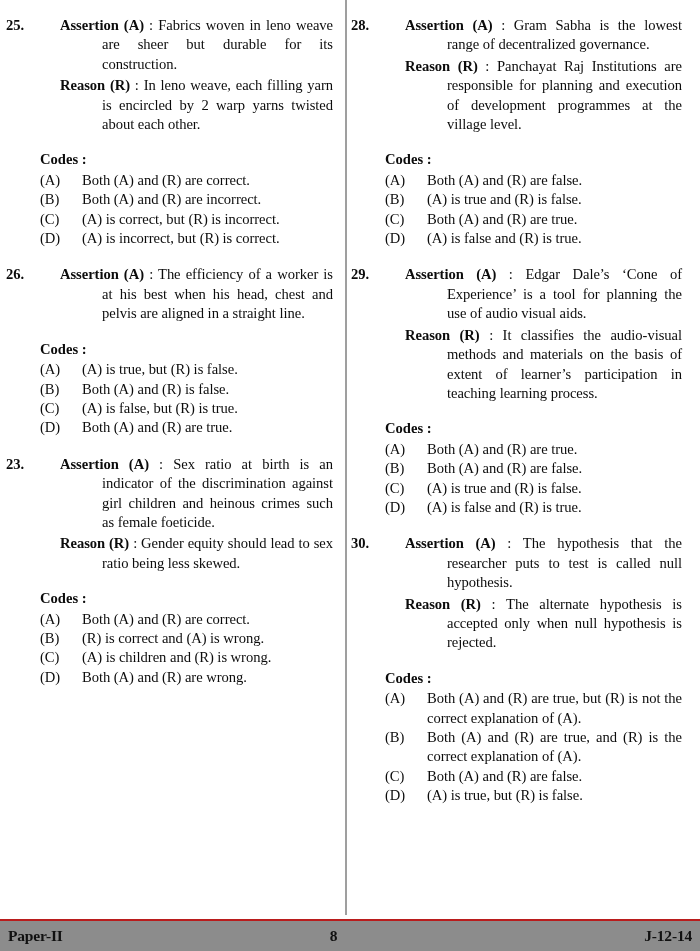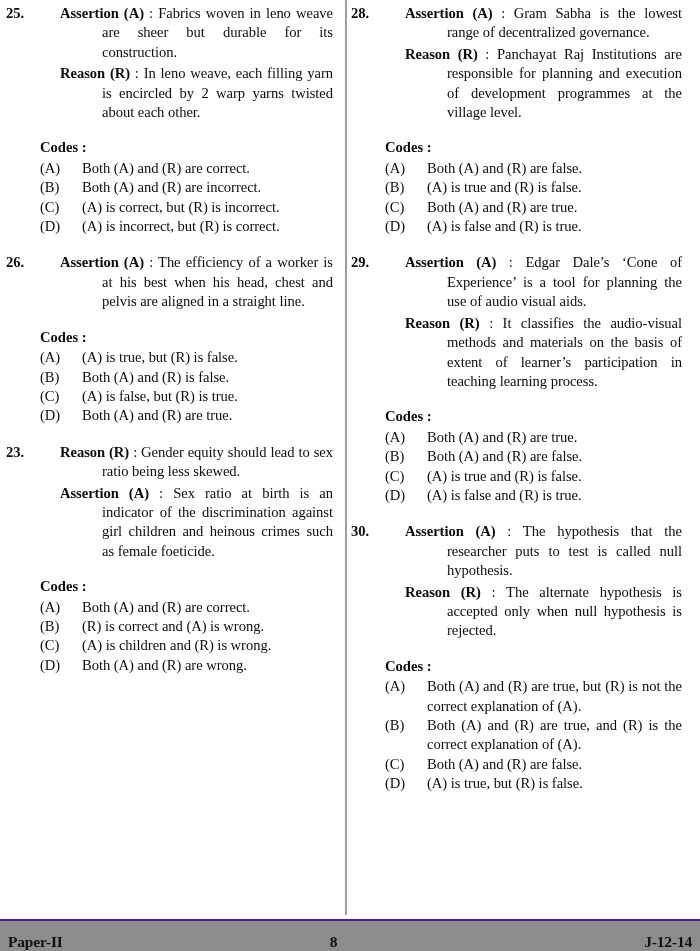--- a/index.html
+++ b/index.html
@@ -13,21 +13,21 @@
     height: 951px;
     background: #ffffff;
     font-family: "Liberation Serif", "DejaVu Serif", serif;
     color: #0c0c0c;
     overflow: hidden;
     box-sizing: border-box;
   }
   .columns {
     position: absolute;
     left: 0;
-    top: 0;
+    top: 12px;
     width: 700px;
     height: 915px;
     display: flex;
   }
   .col {
     width: 345px;
     box-sizing: border-box;
     padding: 4px 10px 0 6px;
   }
   .col-left { padding-right: 12px; }
@@ -98,23 +98,23 @@
     text-align: justify;
     text-justify: inter-word;
   }
   .footer {
     position: absolute;
     left: 0;
     bottom: 0;
     width: 700px;
     height: 32px;
     background: #8c8c8c;
-    border-top: 2px solid #4c1d95;
+    border-top: 2px solid #b91c1c;
     display: flex;
-    align-items: flex-end;
+    align-items: center;
     box-sizing: border-box;
     padding: 0 8px;
   }
   .footer-left,
   .footer-center,
   .footer-right {
     font-weight: bold;
     font-size: 15.5px;
     color: #111111;
     letter-spacing: -0.2px;
@@ -186,22 +186,22 @@
               <div class="opt-text">Both (A) and (R) are true.</div>
             </div>
           </div>
         </div>
       </div>
 
       <div class="question">
         <div class="q-head">
           <div class="q-num">23.</div>
           <div class="q-body">
+            <div class="stem"><span class="lead">Assertion (A)</span><span> : Sex ratio at birth is an indicator of the discrimination against girl children and heinous crimes such as female foeticide.</span></div>
             <div class="stem"><span class="lead">Reason (R)</span><span> : Gender equity should lead to sex ratio being less skewed.</span></div>
-            <div class="stem"><span class="lead">Assertion (A)</span><span> : Sex ratio at birth is an indicator of the discrimination against girl children and heinous crimes such as female foeticide.</span></div>
             <div class="codes-label">Codes :</div>
             <div class="option">
               <div class="opt-key">(A)</div>
               <div class="opt-text">Both (A) and (R) are correct.</div>
             </div>
             <div class="option">
               <div class="opt-key">(B)</div>
               <div class="opt-text">(R) is correct and (A) is wrong.</div>
             </div>
             <div class="option">

